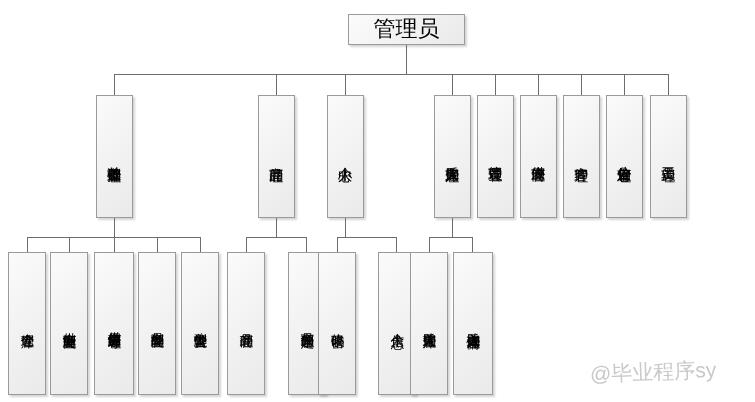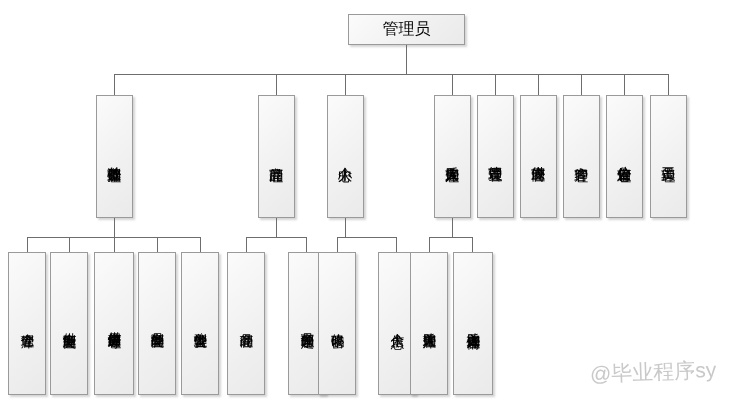--- a/index.html
+++ b/index.html
@@ -31,21 +31,21 @@
   }
   .node .label {
     display: block;
     text-align: center;
     line-height: 1.02;
     letter-spacing: 0px;
     color: #000;
   }
   
   .node.horiz .label {
-    font-size: 16px;
+    font-size: 22px;
     writing-mode: horizontal-tb;
   }
   
   .node.vert .label {
     writing-mode: vertical-rl;
     text-orientation: upright;
     font-size: 14px;
     line-height: 1.02;
     letter-spacing: 0.5px;
     white-space: nowrap;

